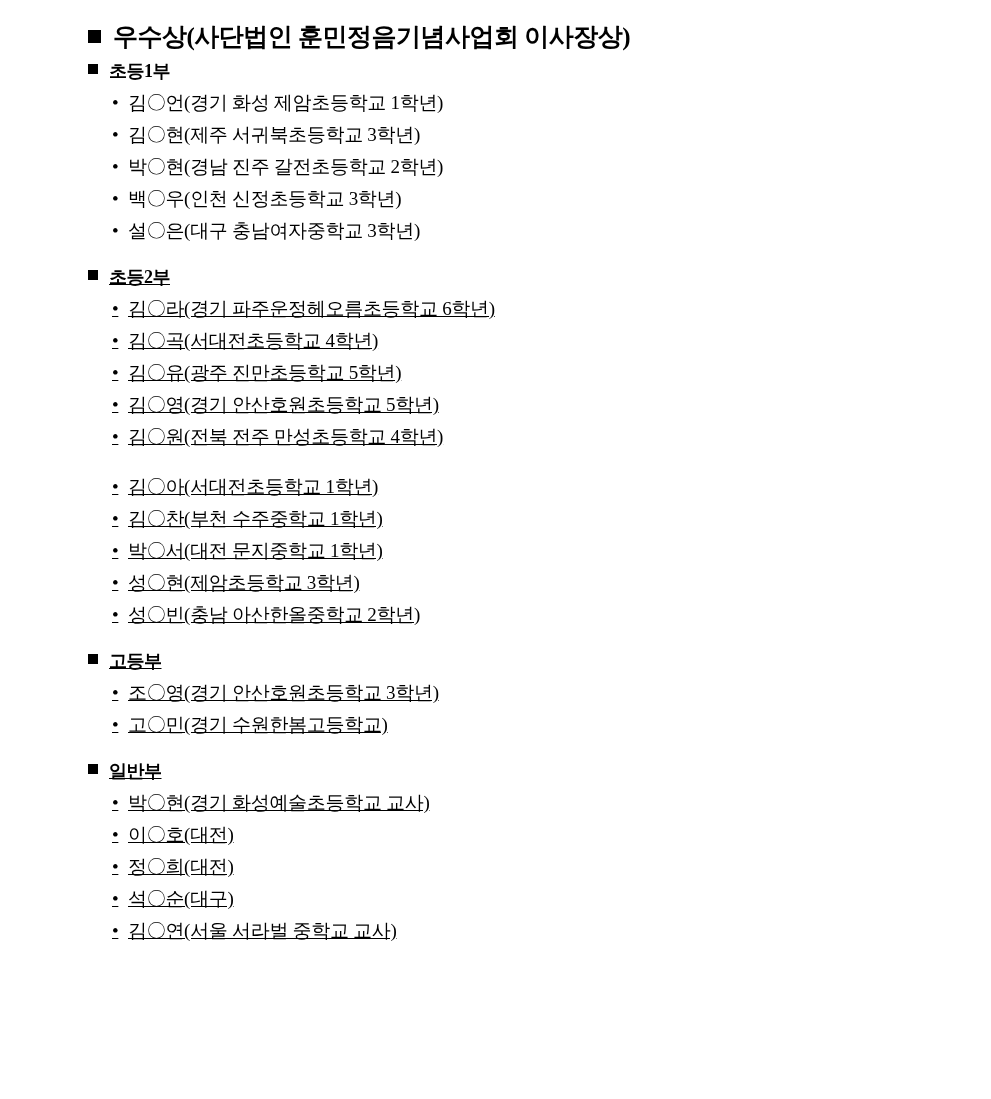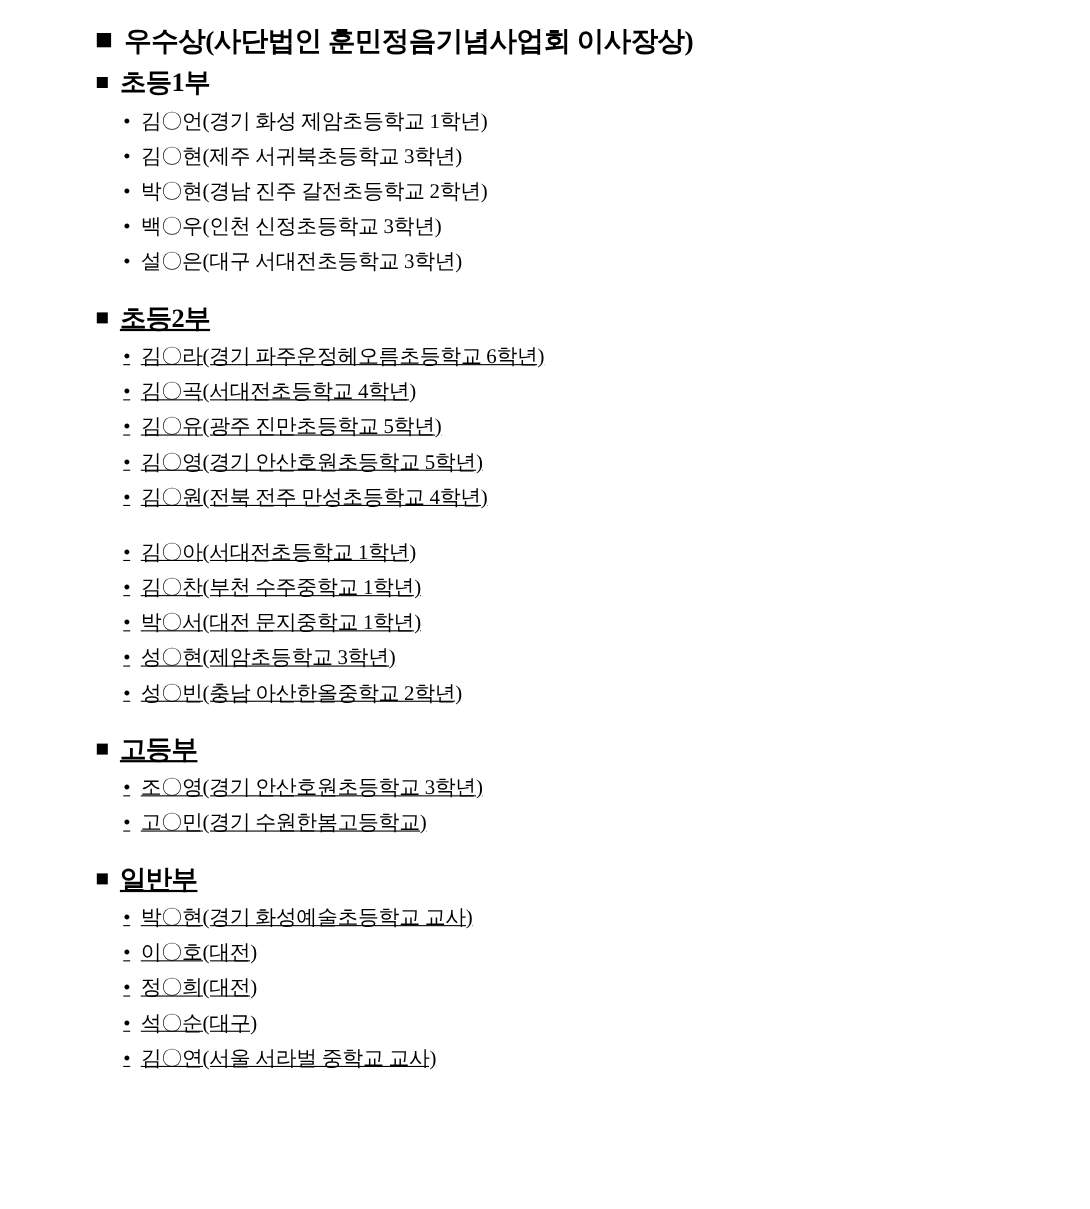--- a/index.html
+++ b/index.html
@@ -42,21 +42,21 @@
     margin: 0 0 6px 0;
   }
   .group + .group {
     margin-top: 18px;
     text-decoration: underline;
   }
   .group-title {
     display: flex;
     align-items: baseline;
     margin-left: 88px;
-    font-size: 24px;
+    font-size: 18px;
     font-weight: bold;
     letter-spacing: -0.5px;
     margin-bottom: 4px;
   }
   .group-title .marker {
     display: inline-block;
     width: 10px;
     height: 10px;
     background: #000;
     margin-right: 11px;
@@ -116,21 +116,21 @@
           <li class="entry">
             <span class="bullet">•</span>
             <span class="entry-text">박〇현(경남 진주 갈전초등학교 2학년)</span>
           </li>
           <li class="entry">
             <span class="bullet">•</span>
             <span class="entry-text">백〇우(인천 신정초등학교 3학년)</span>
           </li>
           <li class="entry">
             <span class="bullet">•</span>
-            <span class="entry-text">설〇은(대구 서대전초등학교 3학년)</span>
+            <span class="entry-text">설〇은(대구 충남여자중학교 3학년)</span>
           </li>
         </ul>
       </div>
       <div class="group">
         <div class="group-title">
           <span class="marker"></span>
           <span>초등2부</span>
         </div>
         <ul class="entries">
           <li class="entry">

